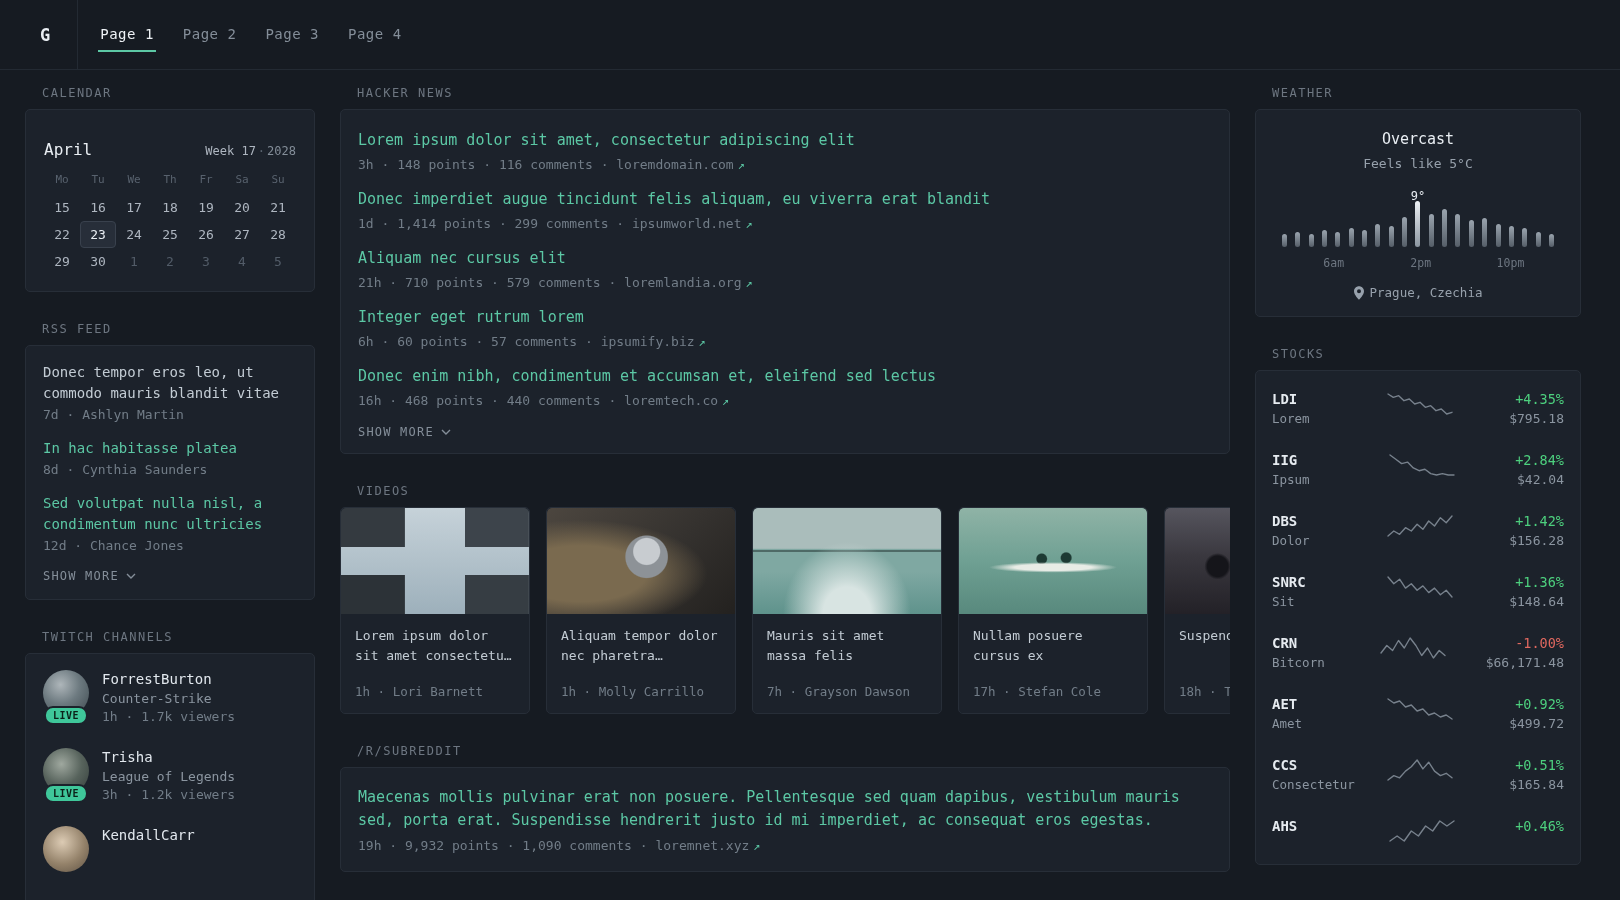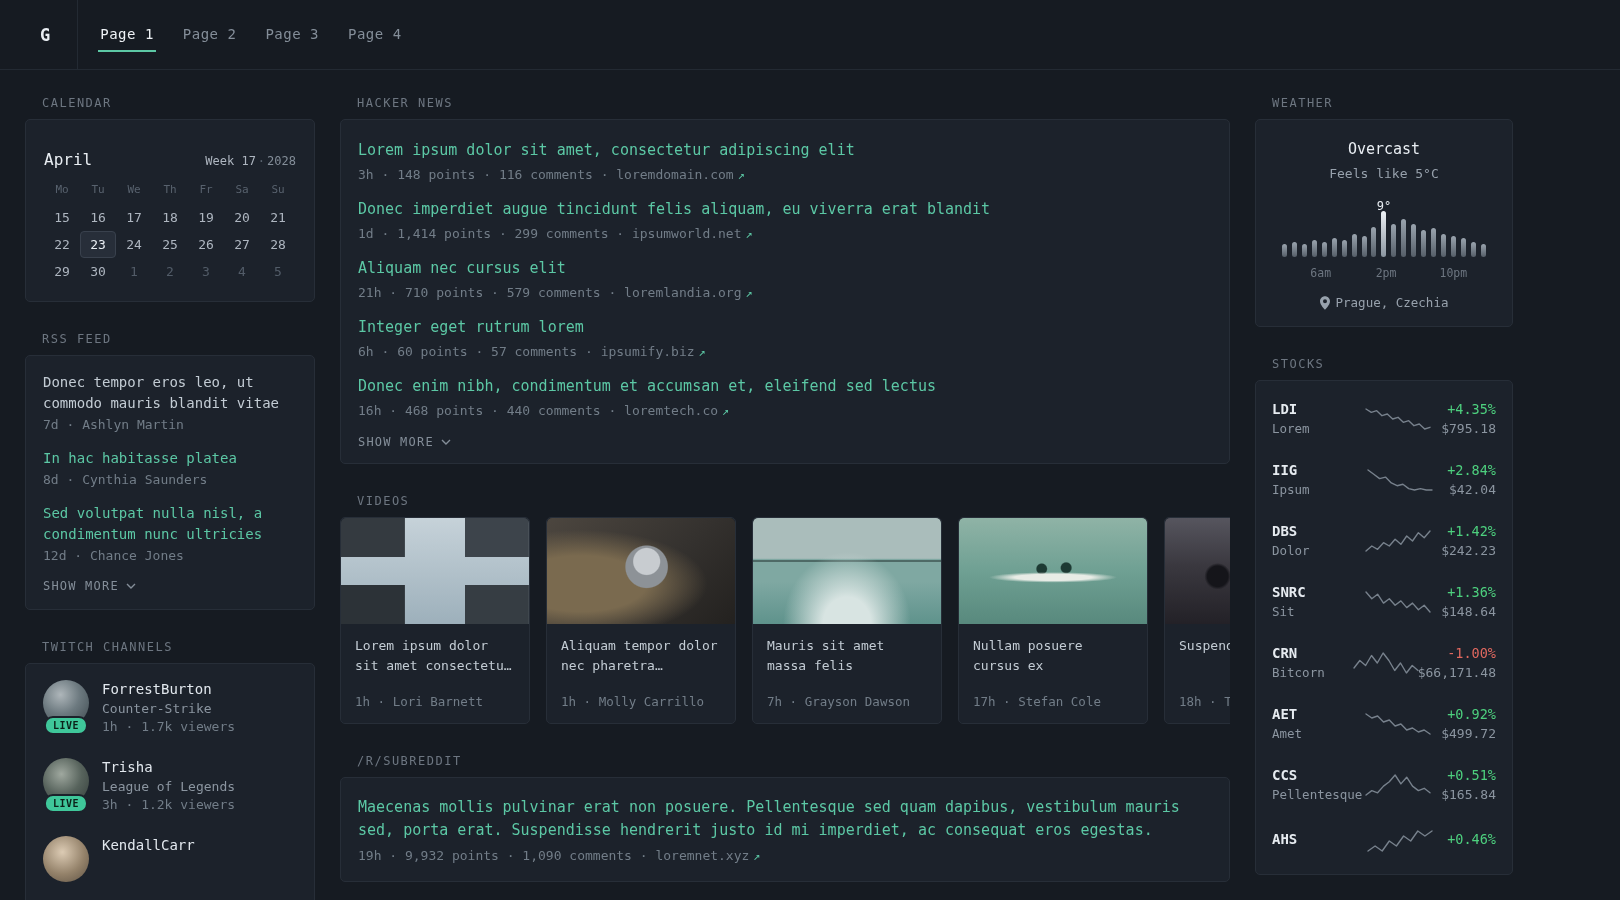--- a/index.html
+++ b/index.html
@@ -21,23 +21,23 @@
   .tab{height:100%;display:flex;align-items:center;padding:0 12px;margin-right:1px;color:#848e99;font-size:14px;letter-spacing:.5px}
   .tab-label{padding:8px 2px;border-bottom:2px solid transparent}
   .tab.active{color:#eef2f6}
   .tab.active .tab-label{border-bottom-color:var(--accent,#5cc8a5)}
 
   
   .main{display:flex;padding:16px 0 0 25px;height:830px;overflow:hidden}
   .col{flex-shrink:0}
   .col.left{width:290px;margin-right:25px}
   .col.mid{width:890px;margin-right:25px}
-  .col.right{width:258px}
+  .col.right{width:326px}
   .sec{margin-top:30px}
-  .sec-head{font-size:12px;font-weight:400;letter-spacing:1.5px;color:#6d7681;text-transform:uppercase;margin:10px 0 9px 17px}
+  .sec-head{font-size:12px;font-weight:400;letter-spacing:1.5px;color:#6d7681;text-transform:uppercase;margin:0 0 9px 17px}
   .card{background:#1c222b;border:1px solid #272e38;border-radius:5px}
   .pad-card{padding:16px 17px}
 
   
   .cal-card{padding:30px 18px 16px}
   .cal-top{display:flex;justify-content:space-between;align-items:baseline;margin-bottom:10px}
   .cal-month{font-size:16px;color:#e9eef3}
   .cal-meta{font-size:12px;color:#aeb6c0}
   .cal-meta .dot{color:#5a6470;margin:0 2px}
   .cal-meta .dim{color:#848e99}
@@ -123,21 +123,21 @@
   .w-hours{position:absolute;left:0;right:0;bottom:0;height:15px}
   .w-hours span{position:absolute;transform:translateX(-50%);font-size:11.5px;color:#6d7681}
   .w-hours span:nth-of-type(1){left:19%}
   .w-hours span:nth-of-type(2){left:51%}
   .w-hours span:nth-of-type(3){left:84%}
   .w-loc{margin-top:14px;font-size:12.5px;color:#97a1ac;display:flex;align-items:center;justify-content:center;gap:6px}
   .pin{width:10px;height:14px;fill:#97a1ac;flex-shrink:0}
 
   
   .stocks-card{padding:7px 16px}
-  .stock-row{display:flex;align-items:center;padding:13px 0;cursor:pointer}
+  .stock-row{display:flex;align-items:flex-start;padding:13px 0;cursor:pointer}
   .s-id{width:88px}
   .s-sym{font-size:14px;font-weight:700;color:#e6ebf0}
   .s-name{font-size:12.5px;color:#8b95a0;margin-top:4px}
   .spark{width:64px;height:26px;margin:0 auto;overflow:visible}
   .spark polyline{fill:none;stroke:#77818c;stroke-width:1.4;stroke-linejoin:round;stroke-linecap:round}
   .s-right{margin-left:auto;text-align:right}
   .s-change{font-size:13.5px}
   .s-change.up{color:var(--positive,#4dd07e)}
   .s-change.down{color:var(--negative,#e0685f)}
   .s-price{font-size:13px;color:#8b95a0;margin-top:4px}
@@ -472,21 +472,21 @@
           <div class="stock-row">
             <div class="s-id">
               <div class="s-sym">DBS</div>
               <div class="s-name">Dolor</div>
             </div>
             <svg class="spark" viewBox="0 0 64 24">
               <polyline points="0.0,22.0 5.8,17.0 11.6,20.3 17.5,13.7 23.3,17.0 29.1,10.3 34.9,15.3 40.7,7.0 46.5,12.0 52.4,3.7 58.2,8.7 64.0,2.0"></polyline>
             </svg>
             <div class="s-right">
               <div class="s-change up">+1.42%</div>
-              <div class="s-price">$242.23</div>
+              <div class="s-price">$156.28</div>
             </div>
           </div>
           <div class="stock-row">
             <div class="s-id">
               <div class="s-sym">SNRC</div>
               <div class="s-name">Sit</div>
             </div>
             <svg class="spark" viewBox="0 0 64 24">
               <polyline points="0.0,2.0 5.8,8.7 11.6,4.2 17.5,13.1 23.3,8.7 29.1,15.3 34.9,10.9 40.7,17.6 46.5,13.1 52.4,19.8 58.2,15.3 64.0,22.0"></polyline>
             </svg>
@@ -517,21 +517,21 @@
               <polyline points="0.0,2.0 5.8,6.0 11.6,4.0 17.5,10.0 23.3,8.0 29.1,14.0 34.9,12.0 40.7,18.0 46.5,16.0 52.4,20.0 58.2,18.0 64.0,22.0"></polyline>
             </svg>
             <div class="s-right">
               <div class="s-change up">+0.92%</div>
               <div class="s-price">$499.72</div>
             </div>
           </div>
           <div class="stock-row">
             <div class="s-id">
               <div class="s-sym">CCS</div>
-              <div class="s-name">Pellentesque</div>
+              <div class="s-name">Consectetur</div>
             </div>
             <svg class="spark" viewBox="0 0 64 24">
               <polyline points="0.0,22.0 5.8,17.6 11.6,19.8 17.5,13.1 23.3,8.7 29.1,2.0 34.9,10.9 40.7,4.2 46.5,13.1 52.4,17.6 58.2,15.3 64.0,19.8"></polyline>
             </svg>
             <div class="s-right">
               <div class="s-change up">+0.51%</div>
               <div class="s-price">$165.84</div>
             </div>
           </div>
           <div class="stock-row">

